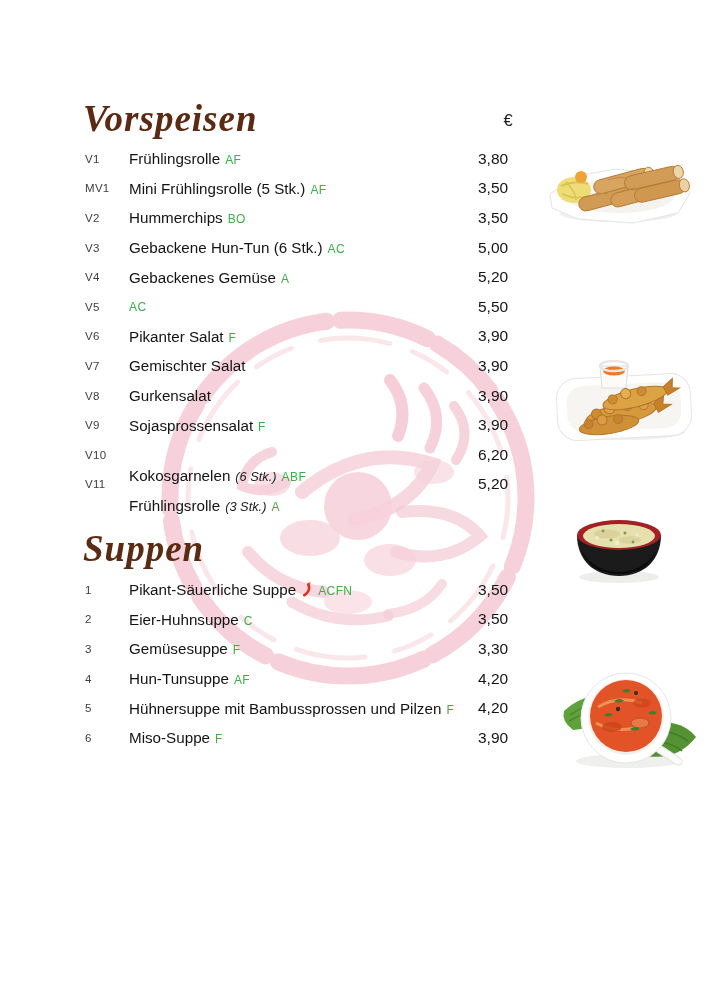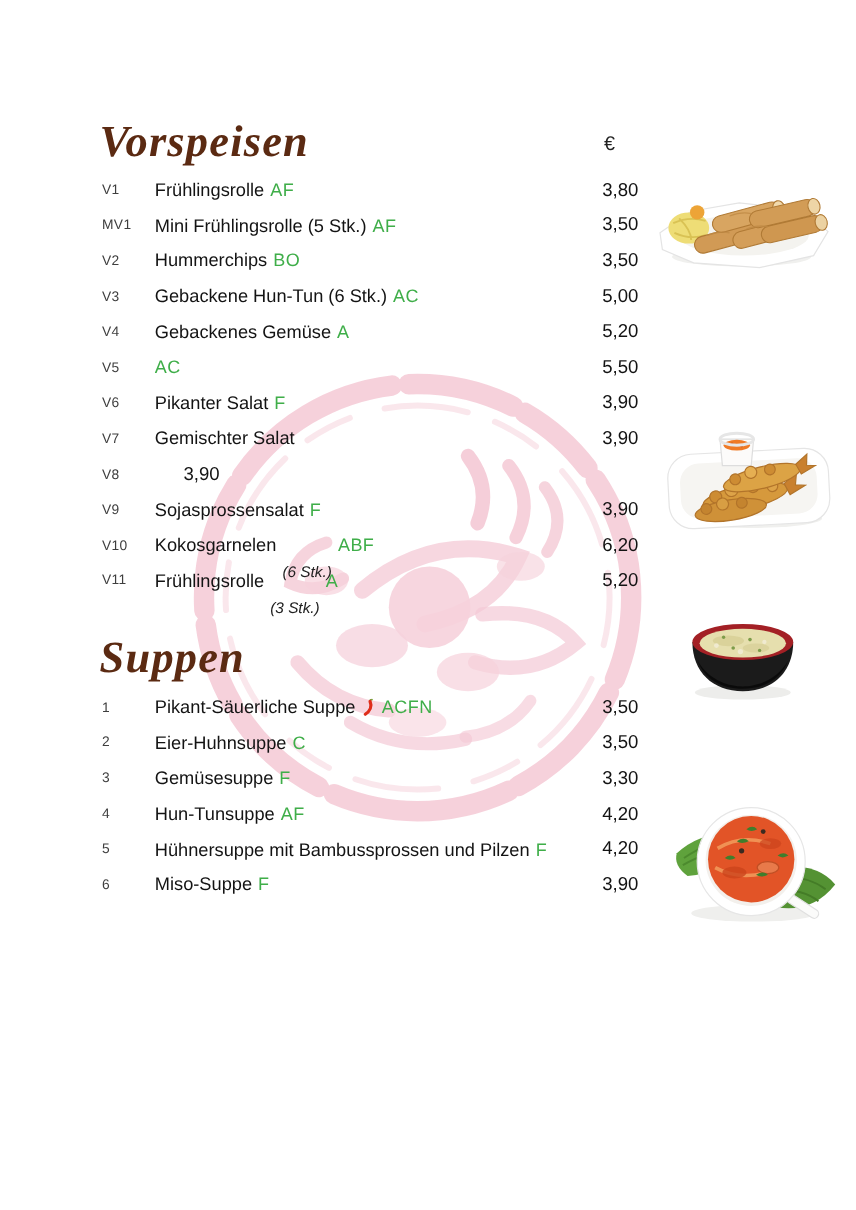--- a/index.html
+++ b/index.html
@@ -21,25 +21,25 @@
   .euro{
     position:absolute;left:492px;top:111px;width:32px;z-index:3;
     text-align:center;font-size:16.5px;color:#222;
   }
   
   .rows{position:absolute;left:85px;width:447px;z-index:3;}
   #vorspeisen-rows{top:144px;}
   #suppen-rows{top:575px;}
   .row{display:flex;align-items:center;height:29.6px;}
   .code{flex:none;width:44px;font-size:11.5px;color:#3e3e3e;letter-spacing:.3px;}
-  .name-wrap{flex:1;display:flex;align-items:center;gap:5px;font-size:15.2px;color:#131313;white-space:nowrap;overflow:hidden;}
+  .name-wrap{flex:1;display:flex;align-items:flex-end;gap:5px;font-size:15.2px;color:#131313;white-space:nowrap;overflow:hidden;}
   .qty{font-size:12.8px;font-style:italic;color:#222;margin-top:44px;}
-  .allerg{font-size:15px;color:#3fae49;letter-spacing:.4px;}
+  .allerg{font-size:12px;color:#3fae49;letter-spacing:.4px;}
   .chili{flex:none;align-self:center;display:flex;margin:0 1px;}
-  .price{flex:none;width:54px;text-align:right;font-size:15.5px;color:#131313;}
+  .price{flex:none;width:54px;text-align:left;font-size:15.5px;color:#131313;}
   
   .photo{position:absolute;z-index:2;}
   #photo-spring-rolls{left:538px;top:136px;width:156px;height:92px;}
   #photo-shrimps{left:543px;top:348px;width:162px;height:98px;}
   #photo-miso{left:567px;top:502px;width:104px;height:84px;}
   #photo-redsoup{left:556px;top:663px;width:146px;height:110px;}
 </style>
 </head>
 <body>
 
@@ -140,20 +140,24 @@
     <div class="row">
     <span class="code">V7</span>
     <span class="name-wrap">
       <span class="nm">Gemischter Salat</span>
 
     </span>
     <span class="price">3,90</span>
   </div>
     <div class="row">
     <span class="code">V8</span>
+    <span class="name-wrap">
+      <span class="nm">Gurkensalat</span>
+
+    </span>
     <span class="price">3,90</span>
   </div>
     <div class="row">
     <span class="code">V9</span>
     <span class="name-wrap">
       <span class="nm">Sojasprossensalat</span>
 
       <span class="allerg">F</span>
     </span>
     <span class="price">3,90</span>

